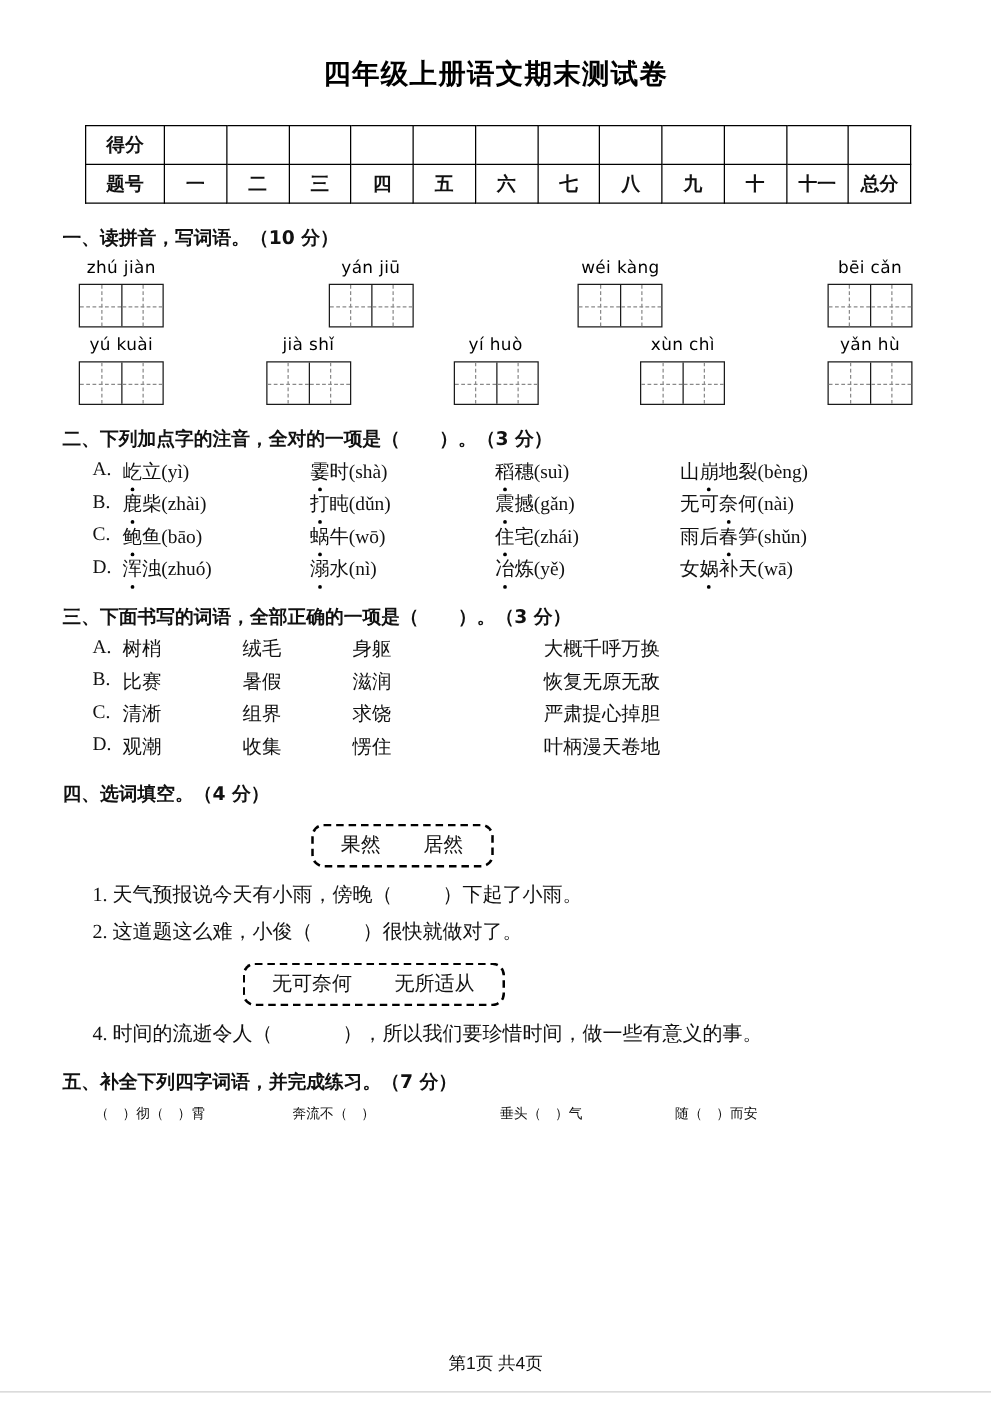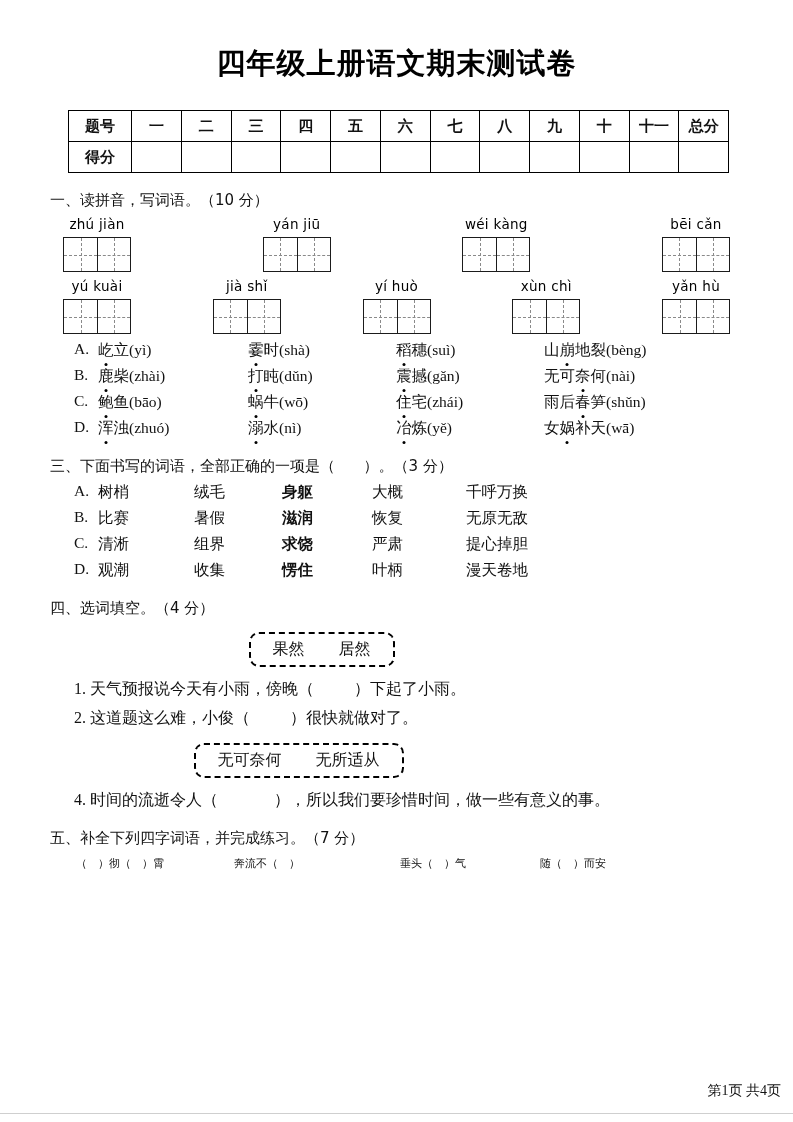--- a/index.html
+++ b/index.html
@@ -21,21 +21,21 @@
     height: 1122px;
     box-sizing: border-box;
     padding: 0 48px;
   }
 
   
   .title {
     text-align: center;
     font-family: "DejaVu Sans", "Liberation Sans", sans-serif;
     font-weight: bold;
-    font-size: 29px;
+    font-size: 22px;
     letter-spacing: 1px;
     padding-top: 44px;
     padding-bottom: 10px;
     color: #000;
   }
 
   
   .score-table-wrap {
     margin: 16px 16px 0 20px;
   }
@@ -54,21 +54,21 @@
     font-size: 15px;
     padding: 0;
   }
   table.score-table td.head-cell {
     width: 62px;
   }
 
   
   .sec-head {
     font-family: "DejaVu Sans", "Liberation Sans", sans-serif;
-    font-weight: normal;
+    font-weight: bold;
     font-size: 15px;
     margin: 18px 0 6px 2px;
     letter-spacing: 0px;
     white-space: pre;
   }
 
   
   .pinyin-block {
     margin-top: 6px;
   }
@@ -144,22 +144,22 @@
     white-space: nowrap;
   }
   
   .s2 .opt:nth-child(1) { width: 150px; }
   .s2 .opt:nth-child(2) { width: 148px; }
   .s2 .opt:nth-child(3) { width: 148px; }
   .s2 .opt:nth-child(4) { width: 170px; }
   
   .s3 .opt:nth-child(1) { width: 96px; }
   .s3 .opt:nth-child(2) { width: 88px; }
-  .s3 .opt:nth-child(3) { width: 90px; font-weight: bold; }
-  .s3 .opt:nth-child(4) { width: 94px; }
+  .s3 .opt:nth-child(3) { width: 90px; }
+  .s3 .opt:nth-child(4) { width: 94px; text-align: right; }
   .s3 .opt:nth-child(5) { width: 120px; }
 
   
   .dotchar {
     position: relative;
     display: inline-block;
   }
   .dotchar::after {
     content: "";
     position: absolute;
@@ -219,25 +219,25 @@
   }
   .idiom-row .idiom:nth-child(1) { width: 158px; }
   .idiom-row .idiom:nth-child(2) { width: 166px; }
   .idiom-row .idiom:nth-child(3) { width: 140px; }
   .idiom-row .idiom:nth-child(4) { width: 140px; }
 
   
   .footer {
     position: absolute;
     left: 0;
-    right: 12px;
+    right: 0;
     bottom: 22px;
-    text-align: right;
+    text-align: center;
     font-size: 14px;
-    font-family: Liberation Serif, serif;
+    font-family: Liberation Sans, sans-serif;
     color: #111;
   }
   .footer-rule {
     position: absolute;
     left: 0;
     right: 0;
     bottom: 8px;
     height: 1px;
     background: #cfcfcf;
   }
@@ -246,49 +246,49 @@
 <body>
 
 <div class="page">
 
   <div class="title">四年级上册语文期末测试卷</div>
 
   <div class="score-table-wrap">
     <table class="score-table">
       <tbody>
           <tr>
+        <td class="head-cell">得分</td>
+        <td></td>
+        <td></td>
+        <td></td>
+        <td></td>
+        <td></td>
+        <td></td>
+        <td></td>
+        <td></td>
+        <td></td>
+        <td></td>
+        <td></td>
+        <td></td>
+      </tr>
+      <tr>
         <td class="head-cell">题号</td>
         <td>一</td>
         <td>二</td>
         <td>三</td>
         <td>四</td>
         <td>五</td>
         <td>六</td>
         <td>七</td>
         <td>八</td>
         <td>九</td>
         <td>十</td>
         <td>十一</td>
         <td>总分</td>
       </tr>
-      <tr>
-        <td class="head-cell">得分</td>
-        <td></td>
-        <td></td>
-        <td></td>
-        <td></td>
-        <td></td>
-        <td></td>
-        <td></td>
-        <td></td>
-        <td></td>
-        <td></td>
-        <td></td>
-        <td></td>
-      </tr>
     </tbody>
       </table>
   </div>
 
   <div class="sec-head">一、读拼音，写词语。（10 分）</div>
   <div class="pinyin-block">
 
     <div class="pinyin-row">
       <div class="pinyin-cellgroup">
         <div class="pinyin-text">zhú  jiàn</div>
@@ -353,20 +353,21 @@
         <div class="pinyin-text">yǎn  hù</div>
         <div class="tianzi">
             <div class="cell"></div>
             <div class="cell"></div>
           </div>
       </div>
     </div>
 
   </div>
 
+  <div class="sec-head">二、下列加点字的注音，全对的一项是（      ）。（3 分）</div>
   <div>
     <div class="choice-row s2">
       <span class="choice-label">A.</span>
       <span class="choice-items">
         <span class="opt"><span></span><span class="dotchar">屹</span><span>立(yì)</span></span>
         <span class="opt"><span></span><span class="dotchar">霎</span><span>时(shà)</span></span>
         <span class="opt"><span></span><span class="dotchar">稻</span><span>穗(suì)</span></span>
         <span class="opt"><span>山</span><span class="dotchar">崩</span><span>地裂(bèng)</span></span>
       </span>
     </div>

